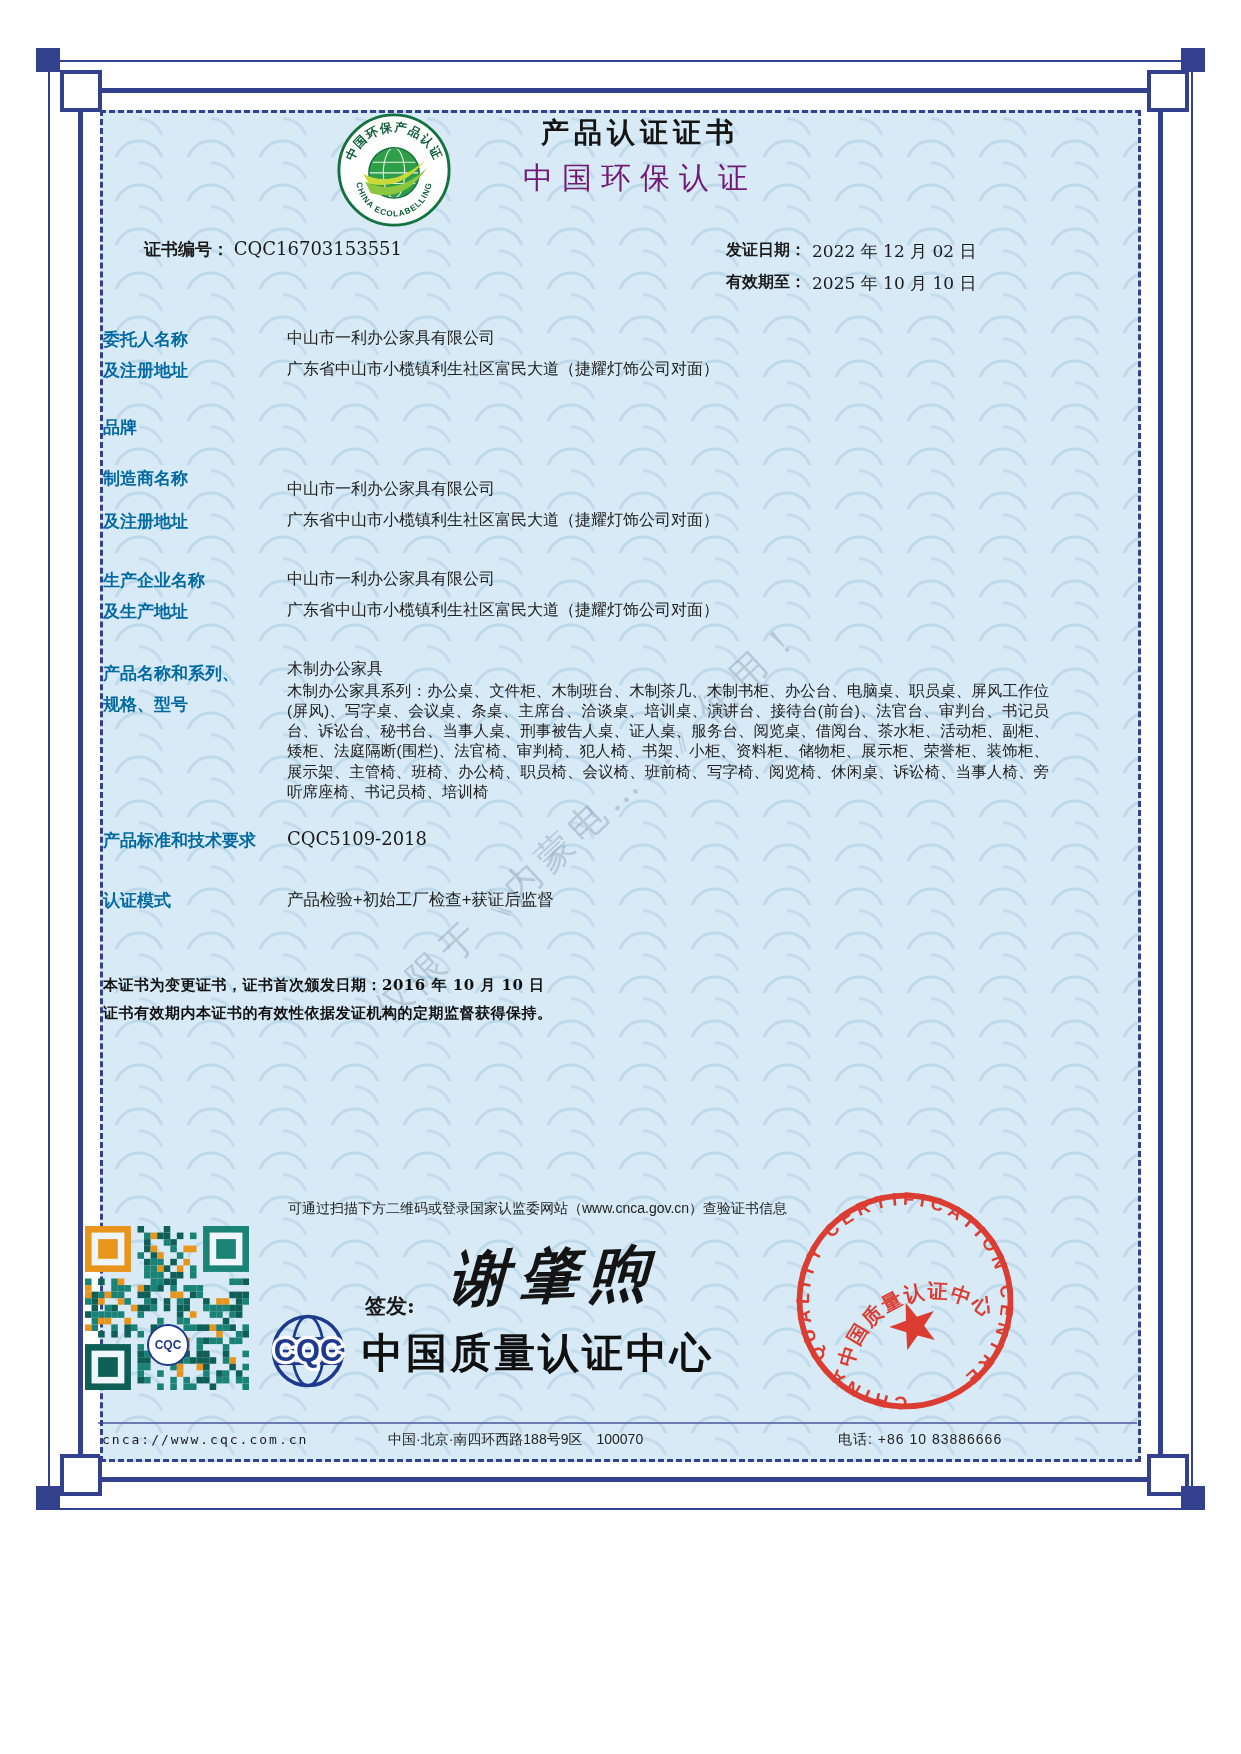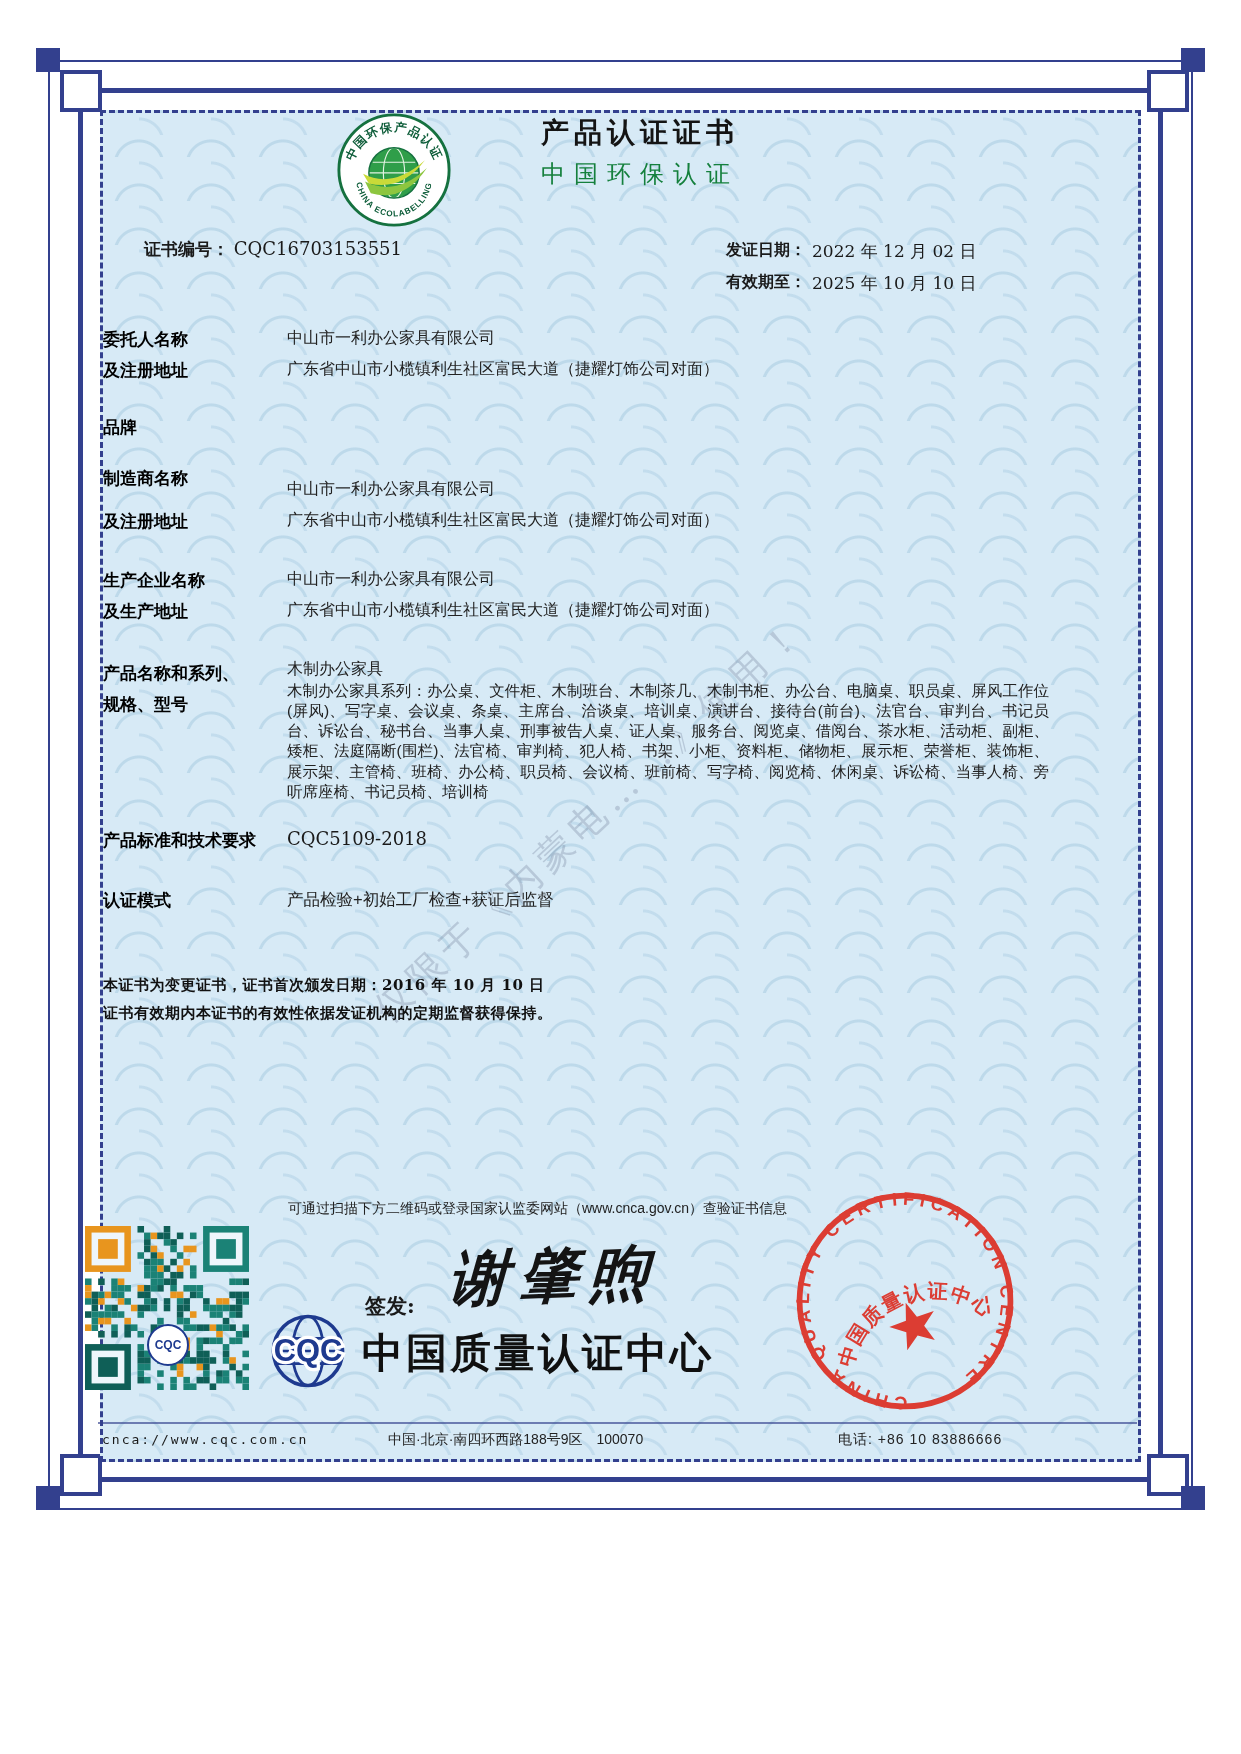--- a/index.html
+++ b/index.html
@@ -13,22 +13,22 @@
   .sq-hollow{width:34px;height:34px;border:4px solid #33408e;background:#ffffff;}
   .panel{border:3px dashed #33408e;background-color:#d7eaf6;
      background-image:
        radial-gradient(circle at 50% 118%, rgba(148,190,216,0) 22px, rgba(148,190,216,.38) 23px, rgba(148,190,216,.38) 25px, rgba(148,190,216,0) 26px),
        radial-gradient(circle at 0% 118%, rgba(148,190,216,0) 22px, rgba(148,190,216,.30) 23px, rgba(148,190,216,.30) 25px, rgba(148,190,216,0) 26px);
      background-size:72px 44px, 72px 44px;
      background-position:0 0, 36px 22px;}
   
   .kai{font-family:"DejaVu Serif","Liberation Serif",serif;}
   .title{font-size:28px;font-weight:800;letter-spacing:5px;color:#141414;}
-  .subtitle{font-size:24px;font-weight:500;letter-spacing:9px;margin-top:6px;color:#15803d;}
-  .lbl{font-size:17px;font-weight:bold;color:#000000;}
+  .subtitle{font-size:30px;font-weight:500;letter-spacing:9px;margin-top:6px;color:#701a75;}
+  .lbl{font-size:17px;font-weight:bold;color:#0369a1;}
   .val{font-size:16px;color:#222;}
   .series{font-size:15.5px;line-height:1.3;color:#222;text-align:justify;}
   .stmt{font-family:"DejaVu Serif","Liberation Serif",serif;font-size:15px;font-weight:600;color:#111;letter-spacing:.5px;}
   .dates .row{display:flex;gap:6px;margin-bottom:9px;}
   .dates .dl{font-size:16px;font-weight:bold;font-family:"DejaVu Serif","Liberation Serif",serif;}
   .dates .dv{font-size:17px;font-family:"DejaVu Serif","Liberation Serif",serif;}
   .watermark{transform:rotate(-43deg);color:rgba(108,124,150,.30);font-size:37px;letter-spacing:7px;
      font-family:"DejaVu Serif","Liberation Serif",serif;white-space:nowrap;}
   .signature{font-family:"DejaVu Serif","Liberation Serif",serif;font-weight:bold;font-style:italic;
      font-size:60px;letter-spacing:10px;color:#141414;transform:rotate(-2deg) skewX(-4deg);}

